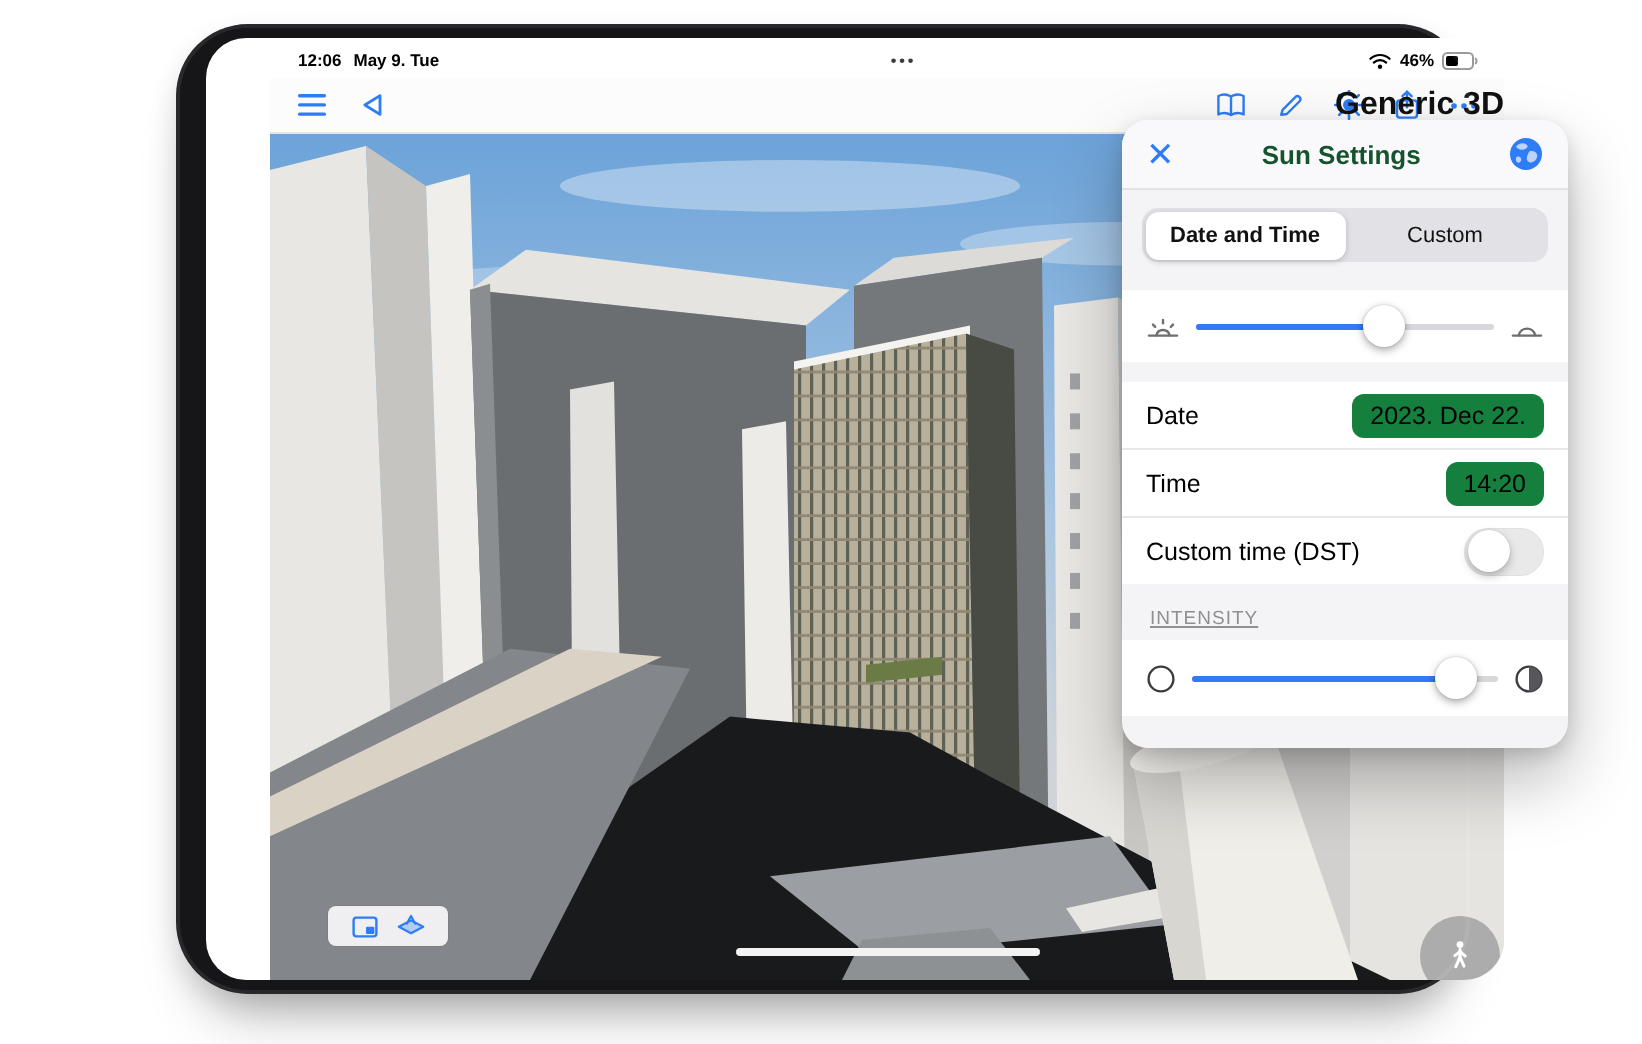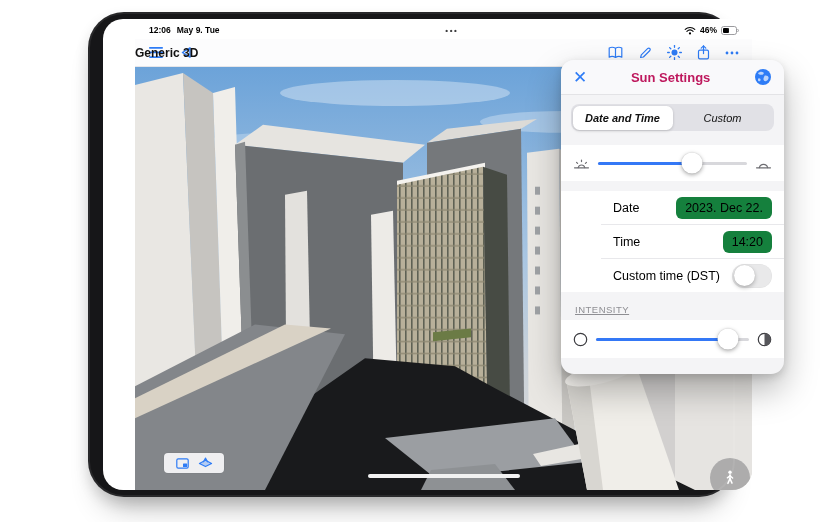--- a/index.html
+++ b/index.html
@@ -21,62 +21,62 @@
   .status-left{display:flex;gap:6px;align-items:center;}
   .status-center{color:#3c3c3e;font-size:8px;letter-spacing:1.5px;font-weight:bold;}
   .status-right{display:flex;gap:4px;align-items:center;}
   .status-right svg{display:block;}
 
   
   .toolbar{height:27px;background:#fcfcfd;border-bottom:1px solid #e6e6e9;position:relative;
            display:flex;align-items:center;flex:0 0 auto;}
   .tb-left{display:flex;gap:17px;align-items:center;margin-left:14px;}
   .tb-right{display:flex;gap:15px;align-items:center;margin-left:auto;margin-right:13px;}
-  .tb-title{position:absolute;left:0;right:0;text-align:left;font-size:12px;font-weight:bold;color:#111;pointer-events:none;}
+  .tb-title{position:absolute;left:0;right:0;text-align:right;font-size:16px;font-weight:bold;color:#111;pointer-events:none;}
   .tb-btn{display:flex;align-items:center;justify-content:center;cursor:pointer;}
 
   
   .viewport{position:relative;flex:1 1 auto;overflow:hidden;}
   .viewport svg.scene{position:absolute;inset:0;width:100%;height:100%;display:block;}
 
   .mini-pill{position:absolute;left:29px;bottom:17px;width:60px;height:20px;border-radius:4px;
              background:rgba(248,248,250,.92);display:flex;align-items:center;justify-content:center;gap:9px;
              box-shadow:0 0 0 .5px rgba(0,0,0,.06);}
   .walk-badge{position:absolute;right:2px;bottom:-8px;width:40px;height:40px;border-radius:50%;
               background:rgba(125,125,130,.55);display:flex;align-items:center;justify-content:center;}
   .home-indicator{position:absolute;left:50%;bottom:12px;transform:translateX(-50%);
                   width:152px;height:4.5px;border-radius:3px;background:#f2f2f2;}
 
   
   .panel{position:absolute;left:561px;top:60px;width:223px;background:#f4f4f6;border-radius:13px;
          box-shadow:0 16px 34px rgba(0,0,0,.28), 0 3px 9px rgba(0,0,0,.14);
          display:flex;flex-direction:column;overflow:hidden;z-index:50;}
   .panel-header{height:34px;display:flex;align-items:center;justify-content:space-between;
                 padding:0 12px;background:#f9f9fb;border-bottom:1px solid #e3e3e6;}
-  .panel-title{font-size:13px;font-weight:bold;color:#be185d;}
+  .panel-title{font-size:13px;font-weight:bold;color:#14532d;}
   .close-x{font-size:17px;color:#2e7cf6;line-height:1;cursor:pointer;font-weight:300;}
 
   .seg-row{padding:9px 10px 7px;}
   .seg{display:flex;background:#e1e1e6;border-radius:8px;padding:1.5px;height:24px;}
   .seg-item{flex:1;display:flex;align-items:center;justify-content:center;font-size:11px;color:#111;
-            border-radius:6.5px;cursor:pointer;font-style:italic;}
+            border-radius:6.5px;cursor:pointer;}
   .seg-item.selected{background:#fff;font-weight:bold;box-shadow:0 1px 3px rgba(0,0,0,.18);}
 
   .gap{height:7px;}
   .white-row{background:#fff;display:flex;align-items:center;padding:0 12px;}
   .slider-row{height:36px;gap:8px;}
 
   .slider{position:relative;flex:1;height:22px;}
   .slider .track{position:absolute;left:0;right:0;top:50%;height:3px;margin-top:-1.5px;border-radius:2px;background:#d8d8dc;}
   .slider .fill{position:absolute;left:0;top:50%;height:3px;margin-top:-1.5px;border-radius:2px;background:#3478f6;}
   .slider .thumb{position:absolute;top:50%;width:21px;height:21px;border-radius:50%;background:#fff;
                  transform:translate(-50%,-50%);box-shadow:0 1.5px 4px rgba(0,0,0,.35), 0 0 1px rgba(0,0,0,.2);cursor:pointer;}
 
   .list-group{background:#fff;margin-top:10px;}
-  .list-row{height:33px;display:flex;align-items:center;justify-content:space-between;padding:0 12px;margin-left:40px;}
+  .list-row{height:33px;display:flex;align-items:center;justify-content:space-between;padding:0 12px;}
   .list-row + .list-row{border-top:1px solid #e8e8eb;}
   .row-label{font-size:12.5px;color:#000;}
   .chip{background:#15803d;border-radius:6px;padding:4px 9px;font-size:12.5px;color:#000;cursor:pointer;}
 
   .toggle{width:40px;height:24px;border-radius:12px;background:#e9e9ea;position:relative;cursor:pointer;
           box-shadow:inset 0 0 0 .5px rgba(0,0,0,.04);}
   .toggle .knob{position:absolute;top:1.5px;left:1.5px;width:21px;height:21px;border-radius:50%;background:#fff;
           box-shadow:0 2px 4px rgba(0,0,0,.25), 0 0 1px rgba(0,0,0,.15);}
 
   .section-label{font-size:9.5px;color:#8e8e93;letter-spacing:.5px;padding:12px 14px 5px;text-decoration:underline;}

